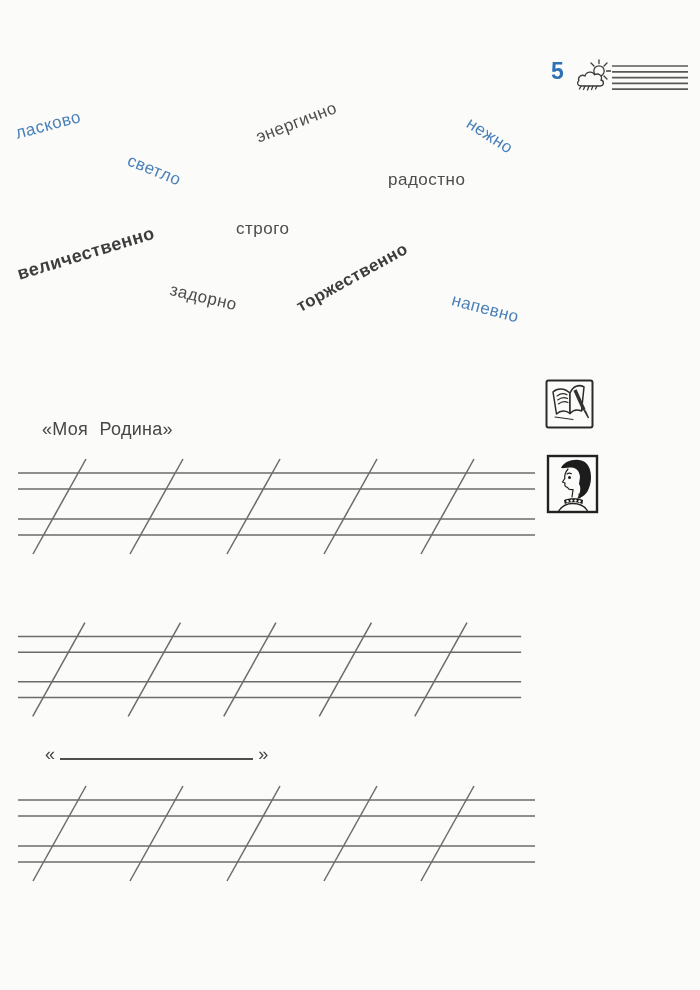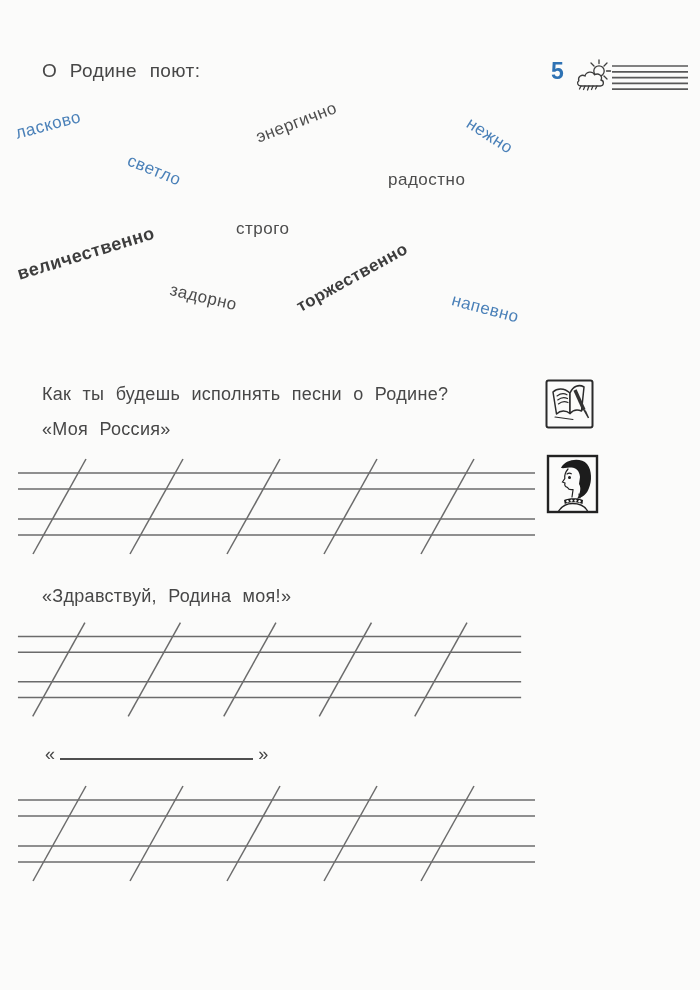--- a/index.html
+++ b/index.html
@@ -73,21 +73,20 @@
   .staff-3 { top: 782px; }
   .icon-box { position: absolute; }
   .icon-book  { left: 545px; top: 379px; }
   .icon-child { left: 546px; top: 454px; }
 </style>
 </head>
 <body>
 
 <div class="page">
 
-  <div class="title">О Родине поют:</div>
   <div class="page-number">5</div>
 
   <span class="suncloud">
     <svg width="38" height="36" viewBox="0 0 38 36">
       <g stroke="#3d3d3d" stroke-width="1.3" fill="none" stroke-linecap="round">
         <circle cx="25" cy="12" r="5.2" fill="#fbfbfa"></circle>
         <line x1="25" y1="4.5" x2="25" y2="1"></line>
         <line x1="30" y1="7" x2="33" y2="4"></line>
         <line x1="32.5" y1="12" x2="36.5" y2="12"></line>
         <line x1="30" y1="17" x2="33" y2="20"></line>
@@ -118,21 +117,20 @@
   <span class="word blue w-svetlo">светло</span>
   <span class="word w-energichno">энергично</span>
   <span class="word blue w-nezhno">нежно</span>
   <span class="word w-radostno">радостно</span>
   <span class="word w-strogo">строго</span>
   <span class="word bold w-velichestvenno">величественно</span>
   <span class="word w-zadorno">задорно</span>
   <span class="word bold w-torzhestvenno">торжественно</span>
   <span class="word blue w-napevno">напевно</span>
 
-  <div class="book-text question">Как ты будешь исполнять песни о Родине?</div>
 
   <span class="icon-box icon-book">
     <svg width="49" height="50" viewBox="0 0 49 50">
       <rect x="1.5" y="1.5" width="46" height="47" rx="2" fill="#fbfbfa" stroke="#2b2b2b" stroke-width="2"></rect>
       <g stroke="#2b2b2b" fill="#fbfbfa" stroke-linejoin="round">
         <path d="M25 14 C19 8.5 12 9 8 13 L11.5 35 C15.5 31 21 31 25 34.5 Z" stroke-width="1.5"></path>
         <path d="M25 14 C28 7 34 5 39 8 L36.5 32 C32 30 28 31 25 34.5 Z" stroke-width="1.5"></path>
       </g>
       <g stroke="#2b2b2b" stroke-width="1.1" fill="none" stroke-linecap="round">
         <path d="M12 17 C16 14 19 14 22 15.8"></path>
@@ -140,21 +138,21 @@
         <path d="M13.4 25 C17 22 20 22 23 23.6"></path>
         <path d="M10 38 L28 40.5"></path>
       </g>
       <g>
         <line x1="30" y1="11" x2="39" y2="31" stroke="#333333" stroke-width="3.4"></line>
         <path d="M39 31 L43.5 39 L40.5 32.5 Z" fill="#333333" stroke="#333333" stroke-width="1.5"></path>
       </g>
     </svg>
   </span>
 
-  <div class="book-text song1">«Моя Россия»</div>
+  <div class="book-text song1">«Моя Родина»</div>
 
   <span class="icon-box icon-child">
     <svg width="53" height="60" viewBox="0 0 53 60">
       <rect x="2" y="2" width="49" height="56" fill="#fbfbfa" stroke="#222222" stroke-width="2.4"></rect>
       <path d="M15 14 C19 5 35 3 41 10 C46 16 46 27 43 34 C41 40 37 43 31 45 C35 38 35 33 33 30 L34 23 C33.5 17 30 13.5 25.5 13.5 C22 13.5 18 14.5 15 14 Z" fill="#1c1c1c"></path>
       <g stroke="#222222" stroke-width="1.2" fill="none" stroke-linecap="round">
         <path d="M22 15 C19.5 18 18.3 21.5 18.8 24.5 L16.5 28 L19 29 C18.3 31 19 33 21.5 33.5"></path>
         <path d="M21.5 33.5 C22.5 35.5 24.5 36 27 35.5"></path>
         <path d="M21 20 C22.5 19 24 19 25.3 19.8"></path>
         <circle cx="23.5" cy="23.5" r="0.9" fill="#222222"></circle>
@@ -183,21 +181,20 @@
       <g stroke="#6b6b6b" stroke-width="1.5">
         <line x1="19" y1="99" x2="72" y2="4"></line>
         <line x1="116" y1="99" x2="169" y2="4"></line>
         <line x1="213" y1="99" x2="266" y2="4"></line>
         <line x1="310" y1="99" x2="363" y2="4"></line>
         <line x1="407" y1="99" x2="460" y2="4"></line>
       </g>
     </svg>
   </span>
 
-  <div class="book-text song2">«Здравствуй, Родина моя!»</div>
 
   <span class="staff staff-2">
     <svg width="516" height="102" viewBox="0 0 524 102">
       <g stroke="#6b6b6b" stroke-width="1.4">
         <line x1="4" y1="18" x2="515" y2="18"></line>
         <line x1="4" y1="34" x2="515" y2="34"></line>
         <line x1="4" y1="64" x2="515" y2="64"></line>
         <line x1="4" y1="80" x2="515" y2="80"></line>
       </g>
       <g stroke="#6b6b6b" stroke-width="1.5">

